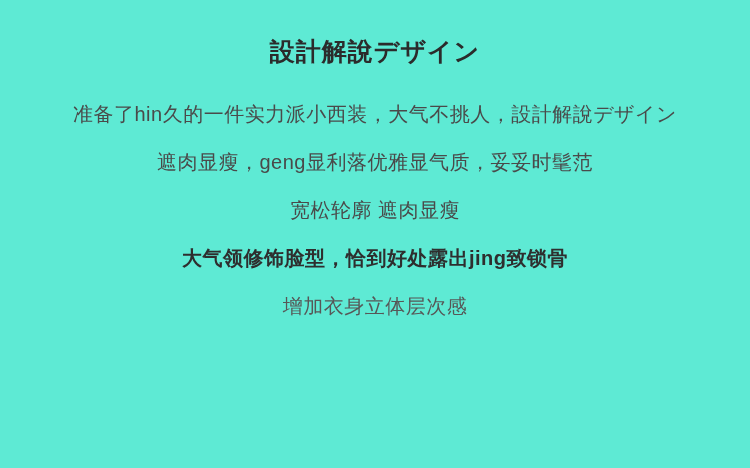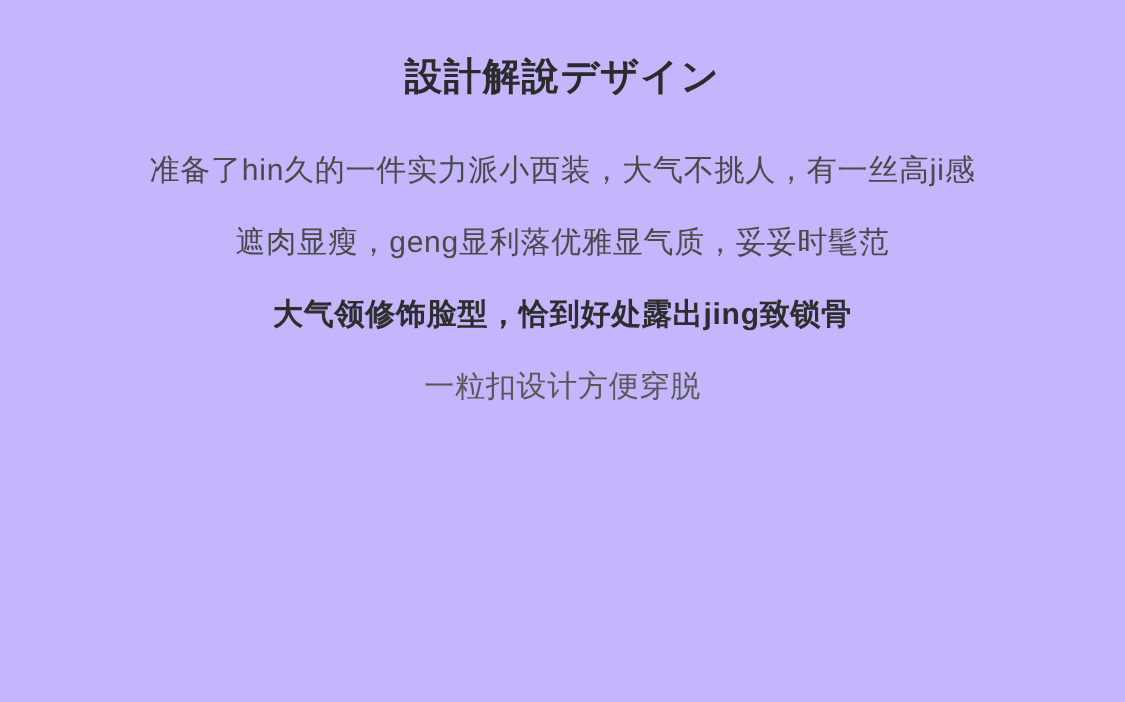--- a/index.html
+++ b/index.html
@@ -9,21 +9,21 @@
   body {
     width: 750px;
     height: 468px;
     background: #ffffff;
     font-family: "Liberation Sans", "DejaVu Sans", sans-serif;
     overflow: hidden;
   }
   .page {
     width: 750px;
     height: 468px;
-    background: #c4b5fd;
+    background: #5eead4;
     position: relative;
     display: flex;
     flex-direction: column;
     align-items: center;
     box-sizing: border-box;
     padding-top: 34px;
   }
   .doc-title {
     font-size: 25px;
     font-weight: bold;
@@ -56,19 +56,20 @@
   }
 </style>
 </head>
 <body>
 
 <div class="page">
 
   <div class="doc-title">設計解說デザイン</div>
 
   <div class="lines">
-    <div class="line">准备了hin久的一件实力派小西装，大气不挑人，有一丝高ji感</div>
+    <div class="line">准备了hin久的一件实力派小西装，大气不挑人，設計解說デザイン</div>
     <div class="line">遮肉显瘦，geng显利落优雅显气质，妥妥时髦范</div>
+    <div class="line">宽松轮廓 遮肉显瘦</div>
     <div class="line emphasis">大气领修饰脸型，恰到好处露出jing致锁骨</div>
-    <div class="line light">一粒扣设计方便穿脱</div>
+    <div class="line light">增加衣身立体层次感</div>
   </div>
 
 </div>
 
 </body></html>

